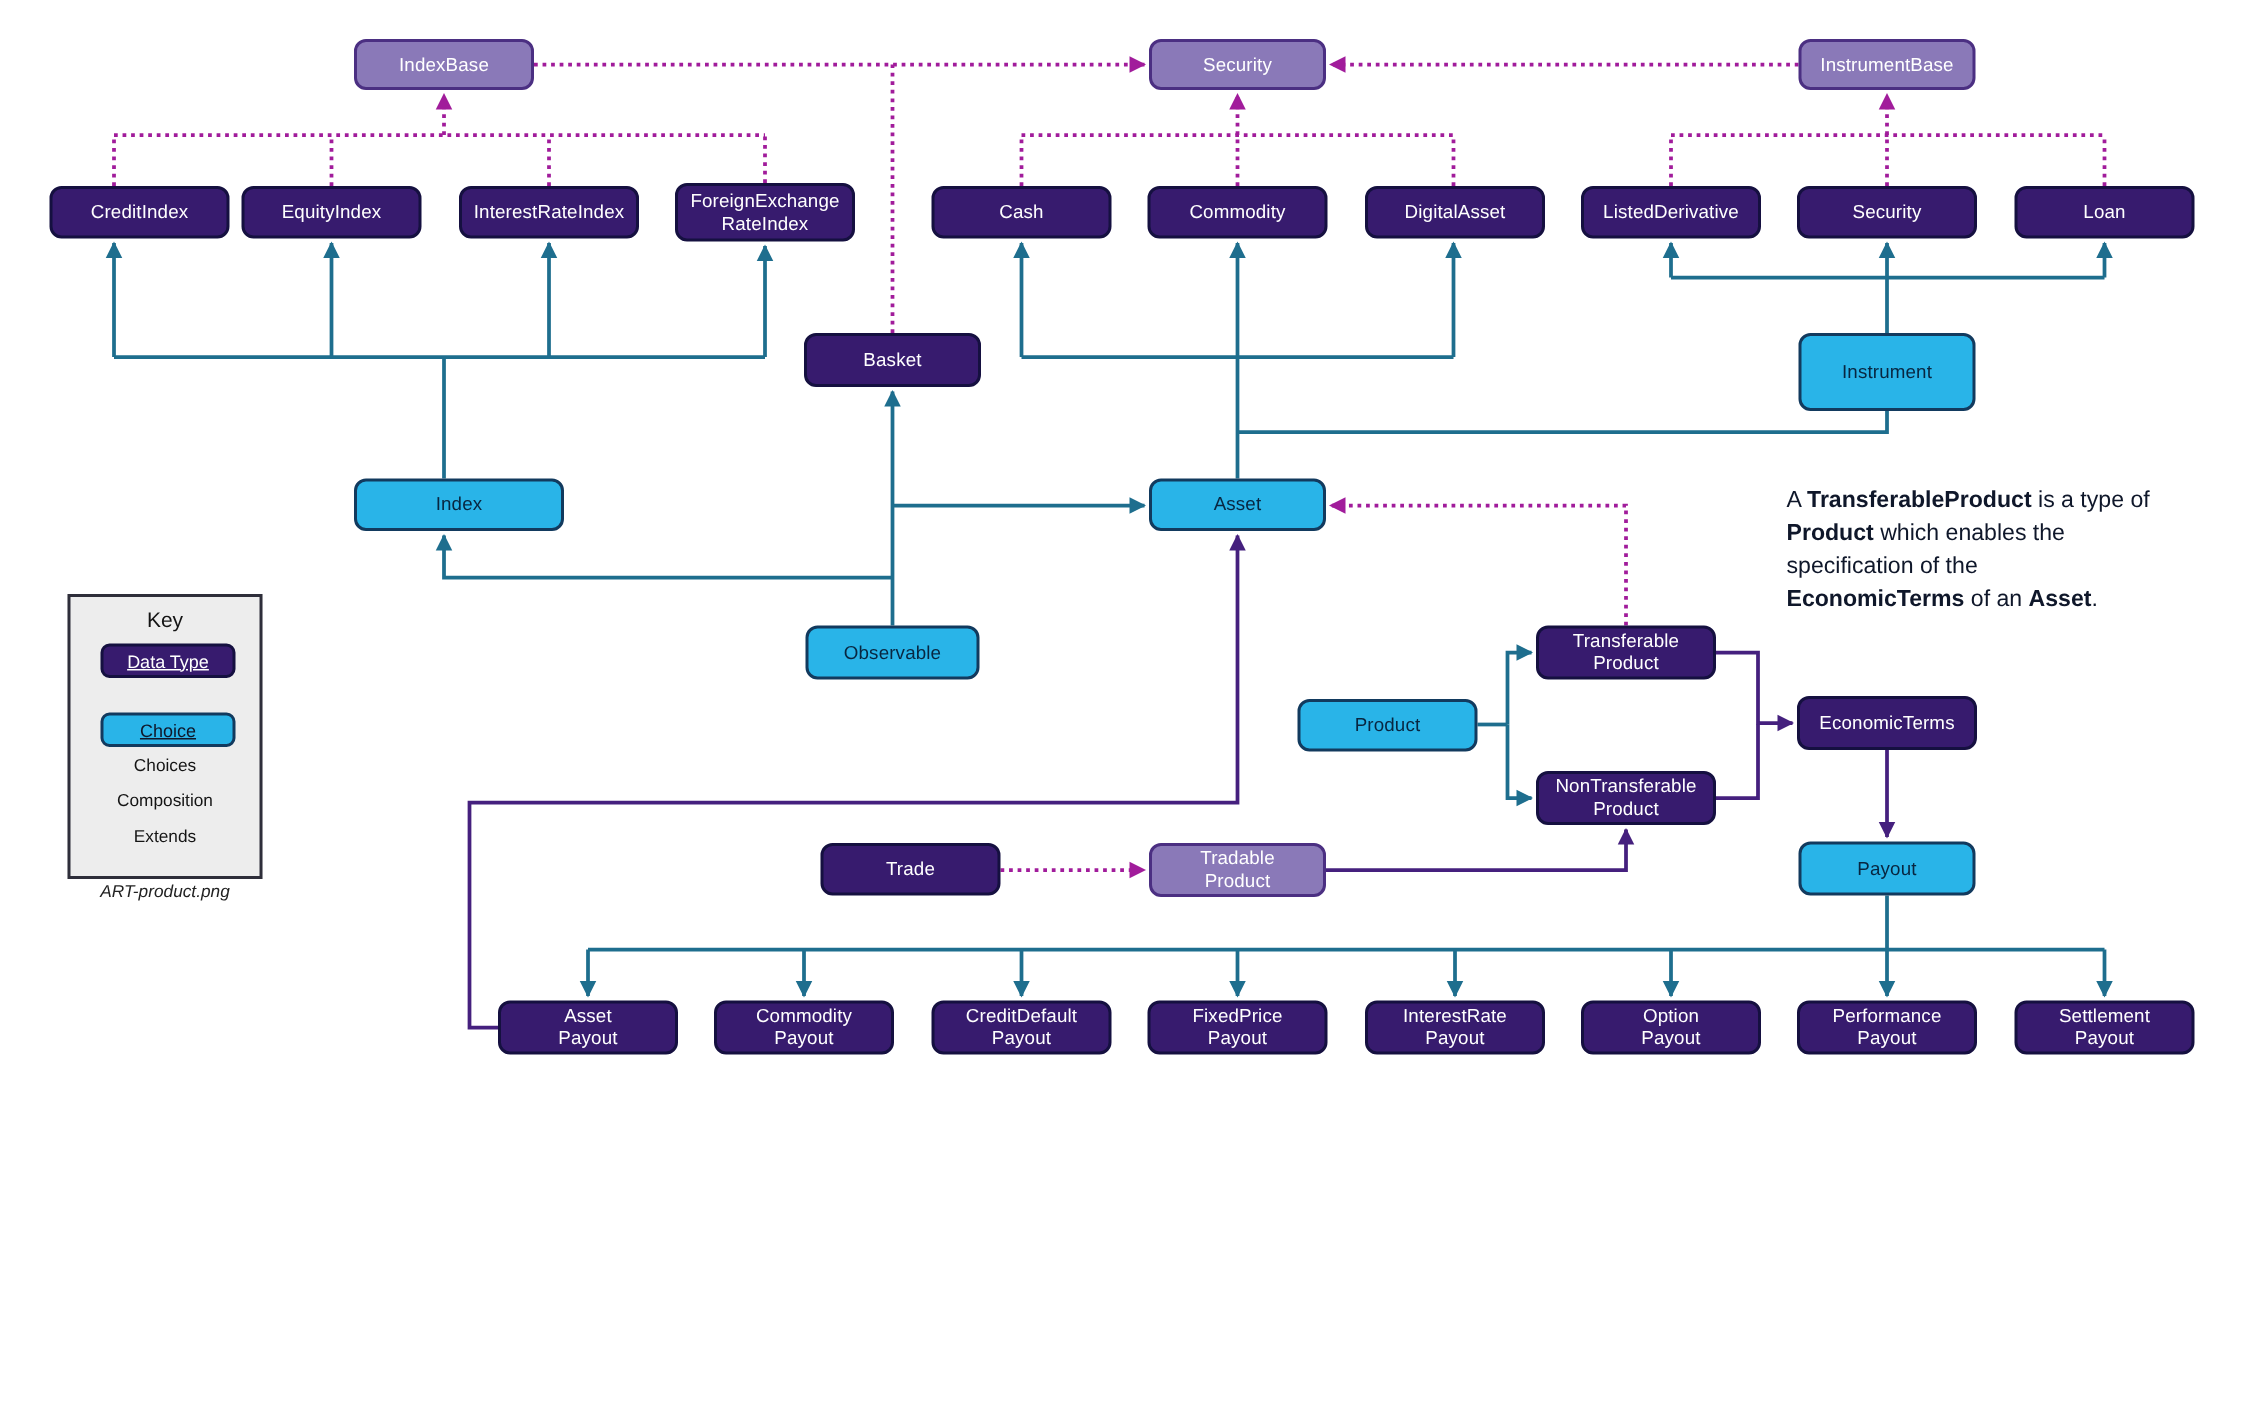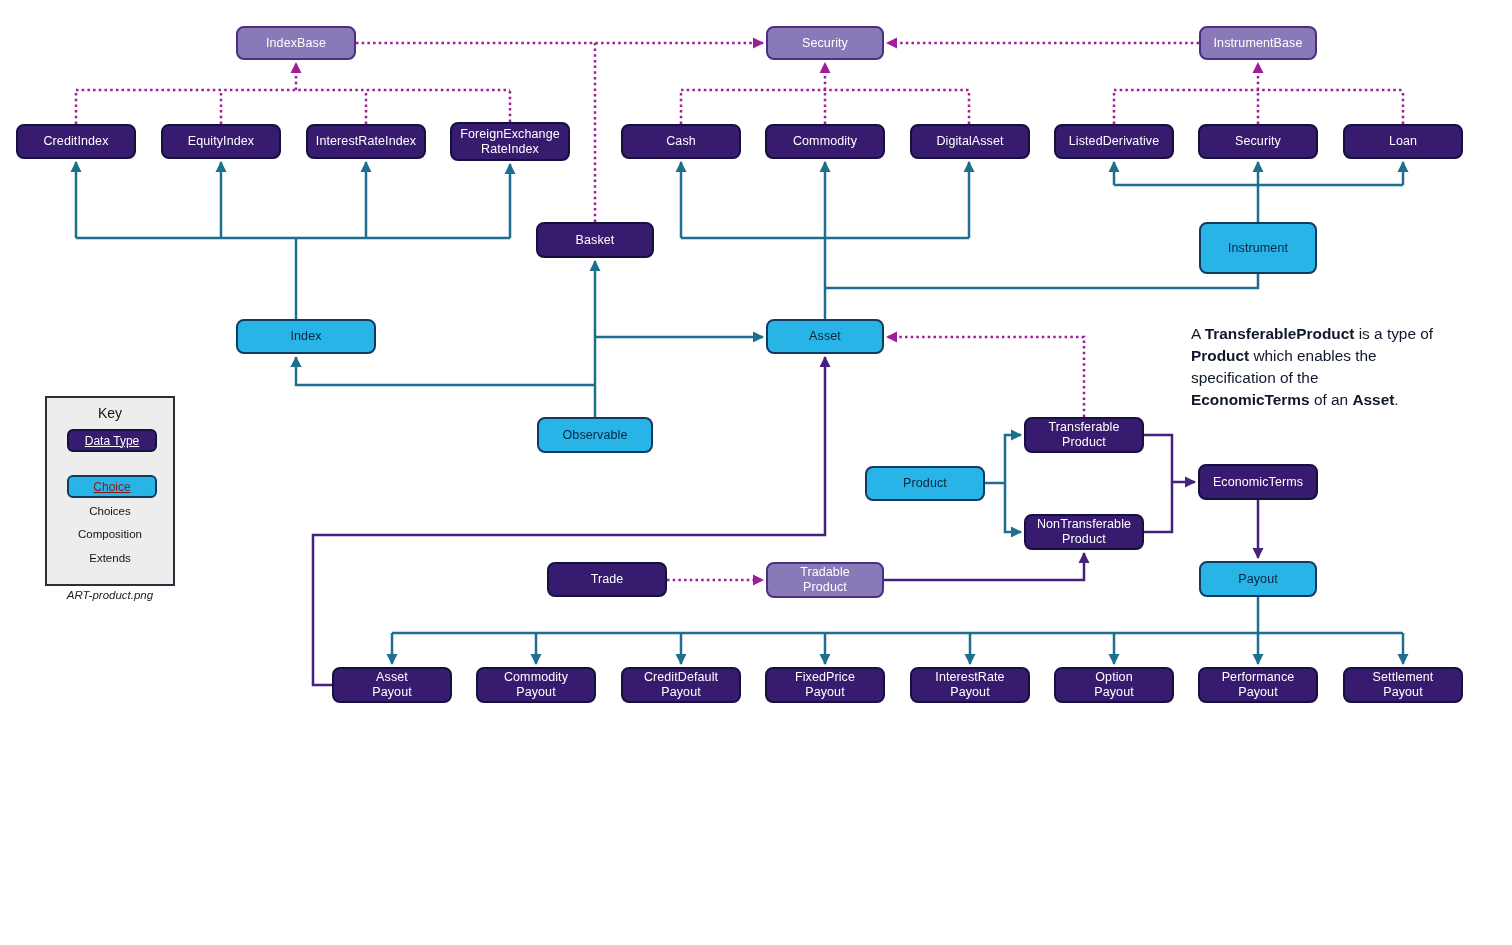--- a/index.html
+++ b/index.html
@@ -19,21 +19,21 @@
   #keybox {
     position: absolute; left: 45px; top: 396px; width: 130px; height: 190px;
     background: var(--key-bg); border: 2px solid var(--key-border);
   }
   .key-title { position: absolute; top: 7px; width: 100%; text-align: center; font-size: 14px; color: #141414; }
   .key-sample {
     position: absolute; left: 20px; width: 90px; height: 23px; border-radius: 6px;
     display: flex; align-items: center; justify-content: center; font-size: 12px; text-decoration: underline;
   }
   .key-sample-data   { top: 31px; background: var(--data-type-fill); color: #fff; border: 2px solid var(--data-type-border); }
-  .key-sample-choice { top: 77px; background: var(--choice-fill); color: #7f1d1d; border: 2px solid var(--choice-border); }
+  .key-sample-choice { top: 77px; background: var(--choice-fill); color: #0f172a; border: 2px solid var(--choice-border); }
   .key-arrow-label { position: absolute; width: 100%; text-align: center; font-size: 11.5px; color: #141414; }
 
   #caption {
     position: absolute; left: 45px; top: 589px; width: 130px; text-align: center;
     font-style: italic; font-size: 11.5px; color: #222;
   }
   #annotation {
     position: absolute; left: 1191px; top: 323px; width: 248px;
     font-size: 15.4px; line-height: 22px; color: #0f172a;
   }
@@ -135,21 +135,21 @@
 
 <div class="node base" style="left: 236px; top: 26px; width: 120px; height: 34px;">
       <span>IndexBase</span>
     </div>
     <div class="node base" style="left: 766px; top: 26px; width: 118px; height: 34px;">
       <span>Security</span>
     </div>
     <div class="node base" style="left: 1199px; top: 26px; width: 118px; height: 34px;">
       <span>InstrumentBase</span>
     </div>
-    <div class="node data" style="left: 16px; top: 124px; width: 120px; height: 35px;">
+    <div class="node data" style="left: 33px; top: 124px; width: 120px; height: 35px;">
       <span>CreditIndex</span>
     </div>
     <div class="node data" style="left: 161px; top: 124px; width: 120px; height: 35px;">
       <span>EquityIndex</span>
     </div>
     <div class="node data" style="left: 306px; top: 124px; width: 120px; height: 35px;">
       <span>InterestRateIndex</span>
     </div>
     <div class="node data" style="left: 450px; top: 122px; width: 120px; height: 39px;">
       <span>ForeignExchange

